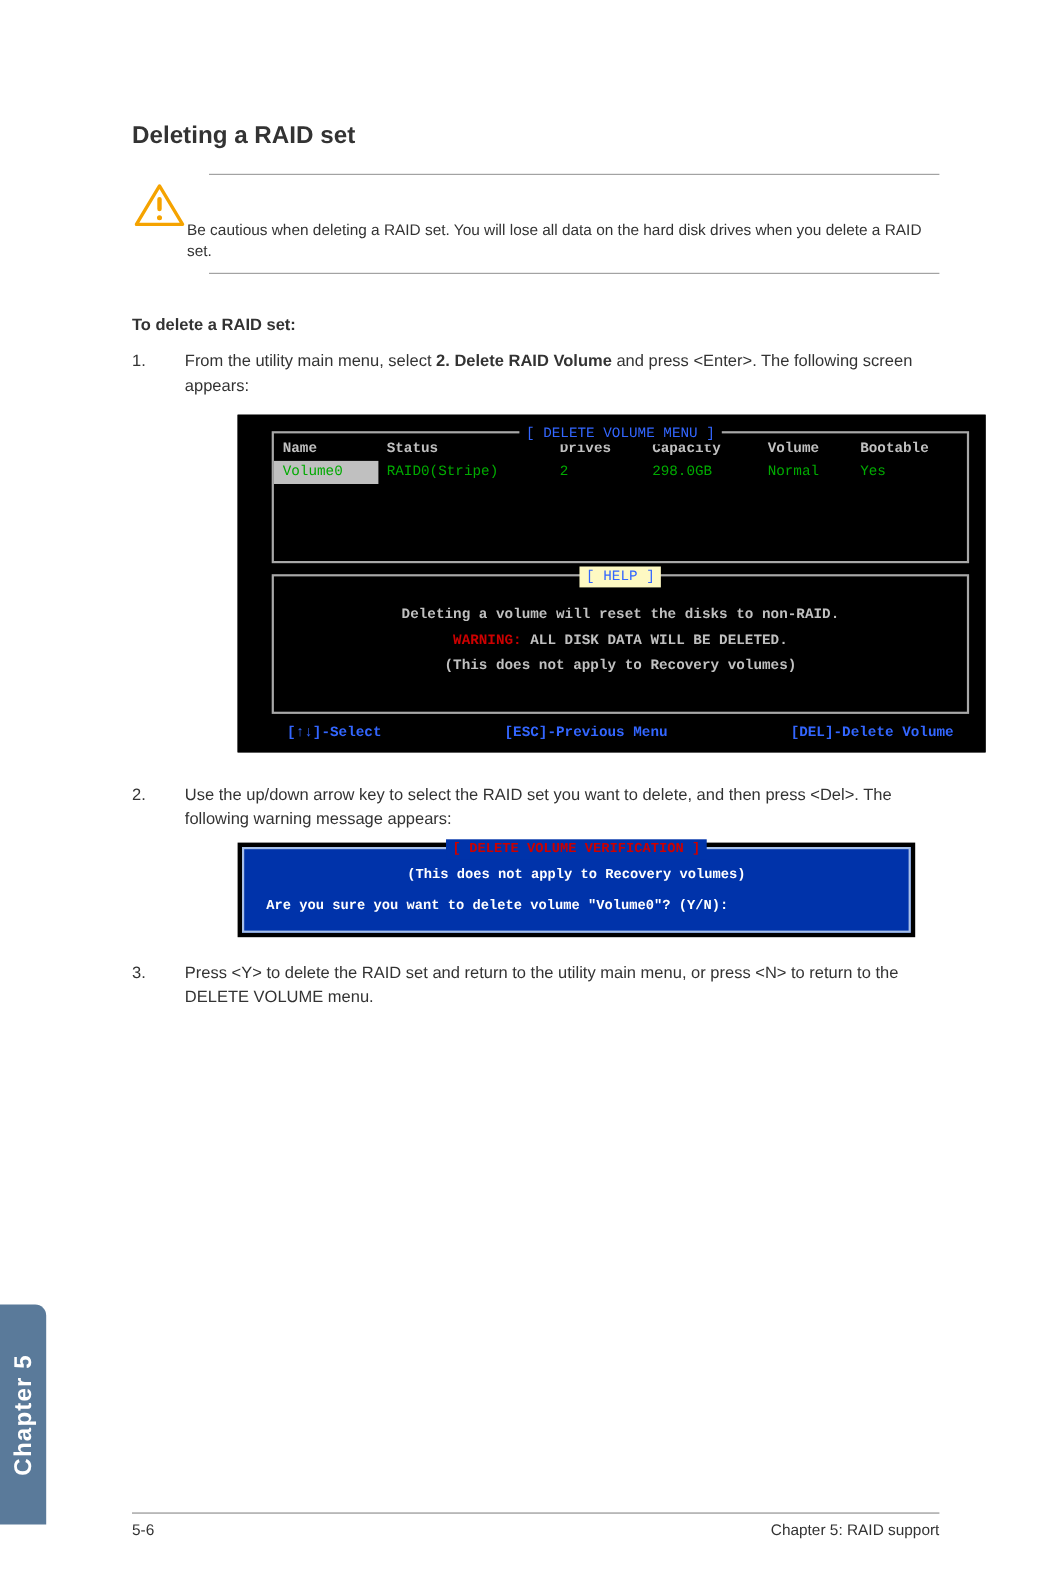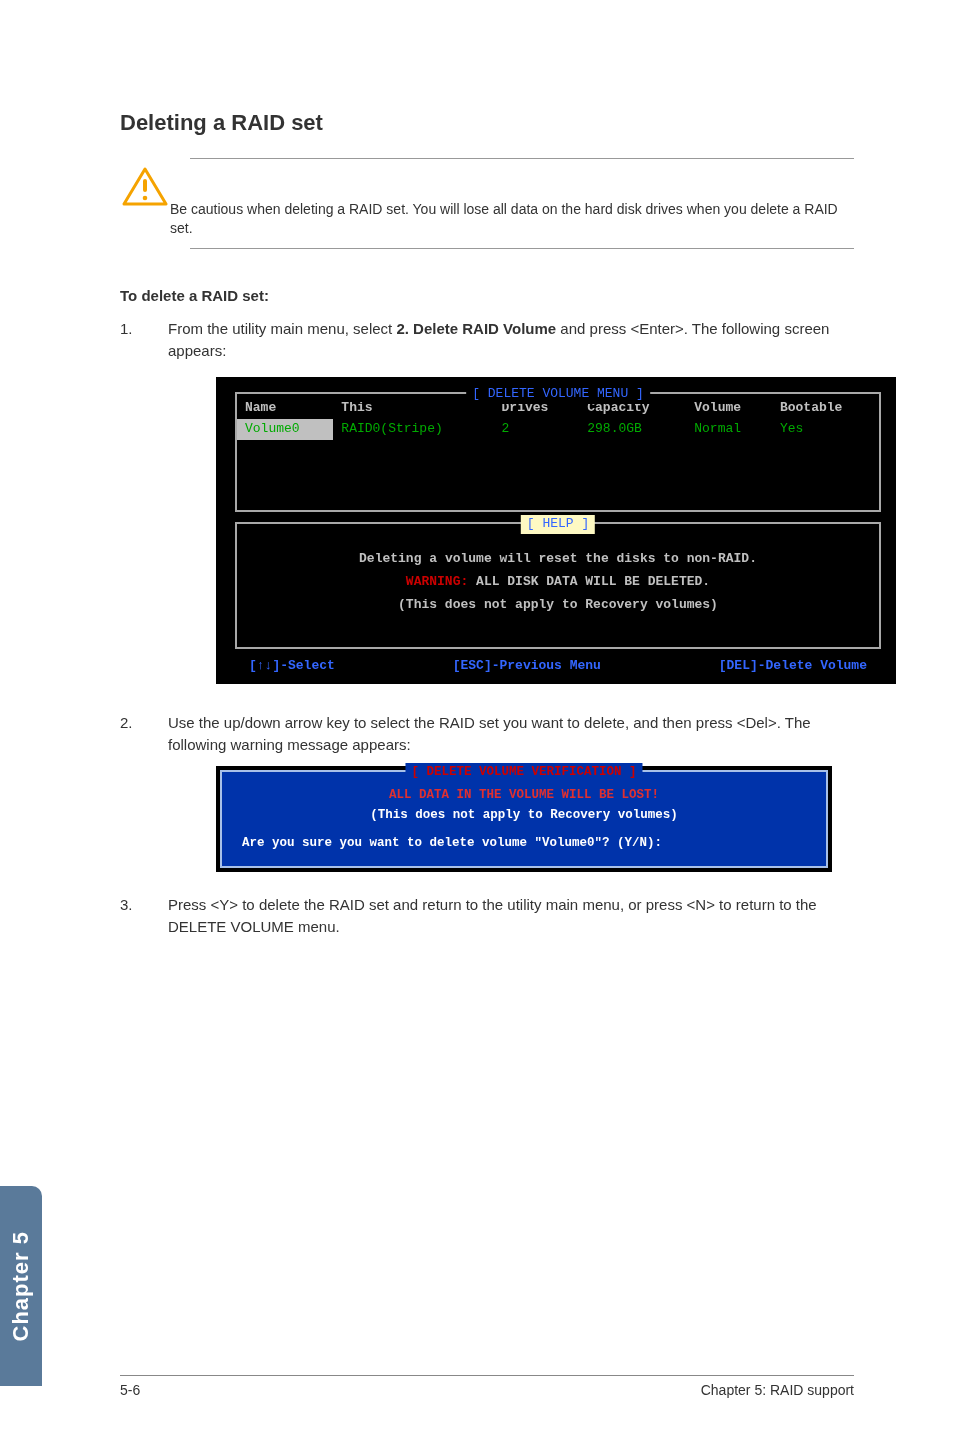--- a/index.html
+++ b/index.html
@@ -63,21 +63,21 @@
     left: 0;
     top: 0;
   }
   .bios-screen {
     margin: 16px 0 28px 48px;
     background: #000;
     color: #c0c0c0;
     font-family: "Courier New", monospace;
     font-size: 13px;
     width: 680px;
-    padding: 14px 0 0 4px;
+    padding: 14px 0 0 16px;
     border: 1px solid #000;
   }
   .bios-outer {
     border: 2px double #a8a8a8;
     margin: 0 14px;
     position: relative;
   }
   .bios-title {
     position: absolute;
     top: -9px;
@@ -219,21 +219,21 @@
       <span class="num">1.</span>
       <span>From the utility main menu, select </span><b>2. Delete RAID Volume</b><span> and press &lt;Enter&gt;. The following screen appears:</span>
 
       <div class="bios-screen">
         <div class="bios-outer">
           <span class="bios-title">[ DELETE VOLUME MENU ]</span>
           <table class="bios-table">
             <tbody>
                 <tr>
               <th>Name</th>
-              <th>This</th>
+              <th>Status</th>
               <th>Drives</th>
               <th>Capacity</th>
               <th>Volume</th>
               <th>Bootable</th>
             </tr>
             <tr>
               <td class="bios-row-sel bios-green">Volume0</td>
               <td class="bios-green">RAID0(Stripe)</td>
               <td class="bios-green">2</td>
               <td class="bios-green">298.0GB</td>
@@ -258,21 +258,20 @@
       </div>
     </li>
 
     <li>
       <span class="num">2.</span>
       <span>Use the up/down arrow key to select the RAID set you want to delete, and then press &lt;Del&gt;. The following warning message appears:</span>
 
       <div class="dialog-screen">
         <div class="dialog-inner">
           <span class="dialog-title">[ DELETE VOLUME VERIFICATION ]</span>
-          <div class="dialog-warn">ALL DATA IN THE VOLUME WILL BE LOST!</div>
           <div class="dialog-note">(This does not apply to Recovery volumes)</div>
           <div class="dialog-prompt">Are you sure you want to delete volume "Volume0"? (Y/N):</div>
         </div>
       </div>
     </li>
 
     <li>
       <span class="num">3.</span>
       <span>Press &lt;Y&gt; to delete the RAID set and return to the utility main menu, or press &lt;N&gt; to return to the DELETE VOLUME menu.</span>
     </li>

